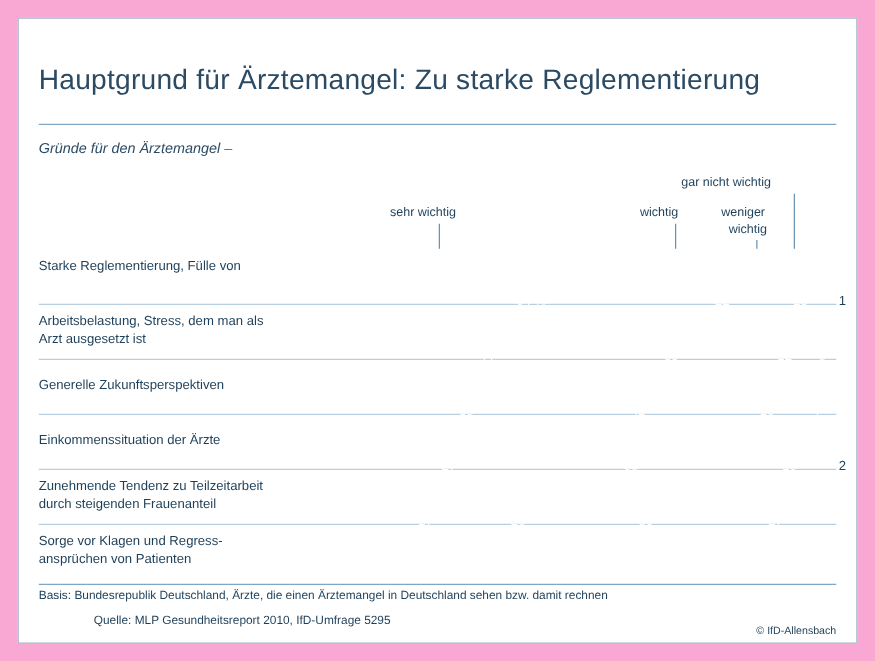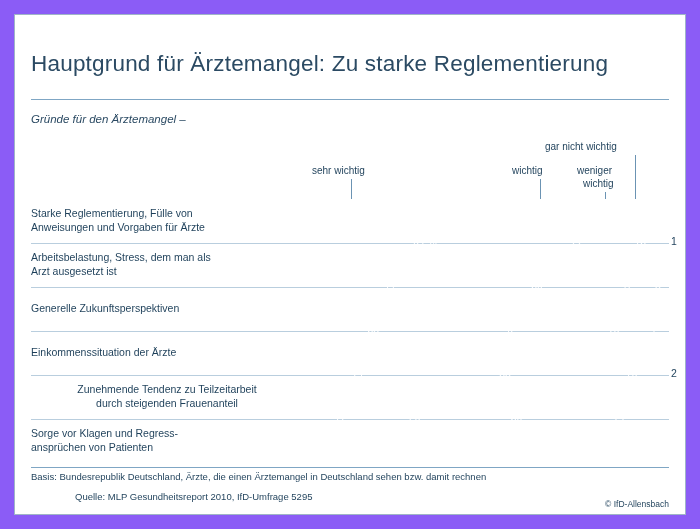--- a/index.html
+++ b/index.html
@@ -7,21 +7,21 @@
     padding: 0;
     background: #ffffff;
   }
   body {
     font-family: "Liberation Sans", sans-serif;
   }
   #page {
     position: relative;
     width: 700px;
     height: 529px;
-    background: #8b5cf6;
+    background: #f9a8d4;
     box-sizing: border-box;
     overflow: hidden;
   }
   #frame {
     position: absolute;
     left: 14px;
     top: 14px;
     width: 672px;
     height: 501px;
     border: 1px solid #9fb4c7;
@@ -169,21 +169,20 @@
     <div class="collabel" style="left:530px; top:126px;">gar nicht wichtig</div>
 
     <div class="tickline" style="left:336px; top:164px; height:20px;"></div>
     <div class="tickline" style="left:525px; top:164px; height:20px;"></div>
     <div class="tickline" style="left:590px; top:177px; height:7px;"></div>
     <div class="tickline" style="left:620px; top:140px; height:44px;"></div>
 
     <div class="row" style="top:184px;">
       <div class="rowlabel">
         <span>Starke Reglementierung, Fülle von</span><br>
-        <span>Anweisungen und Vorgaben für Ärzte</span>
       </div>
       <div class="bars">
         <div class="seg dark" style="width:227.8px;">
             <span class="val">64 %</span>
           </div>
         <div class="seg light" style="width:78.3px;">
             <span class="val">22</span>
           </div>
         <div class="seg salmon" style="width:46.3px;">
             <span class="val">13</span>
@@ -252,21 +251,21 @@
         <div class="seg salmon" style="width:57px;">
             <span class="val">16</span>
           </div>
         <div class="seg red outside" style="width:7.1px;">
             <span class="val">2</span>
           </div>
       </div>
     </div>
     <div class="rowsep" style="top:360px;"></div>
 
-    <div class="row" style="top:360px;text-align:center;">
+    <div class="row" style="top:360px;">
       <div class="rowlabel">
         <span>Zunehmende Tendenz zu Teilzeitarbeit</span><br>
         <span>durch steigenden Frauenanteil</span>
       </div>
       <div class="bars">
         <div class="seg dark" style="width:60.5px;">
             <span class="val">17</span>
           </div>
         <div class="seg light" style="width:92.6px;">
             <span class="val">26</span>

